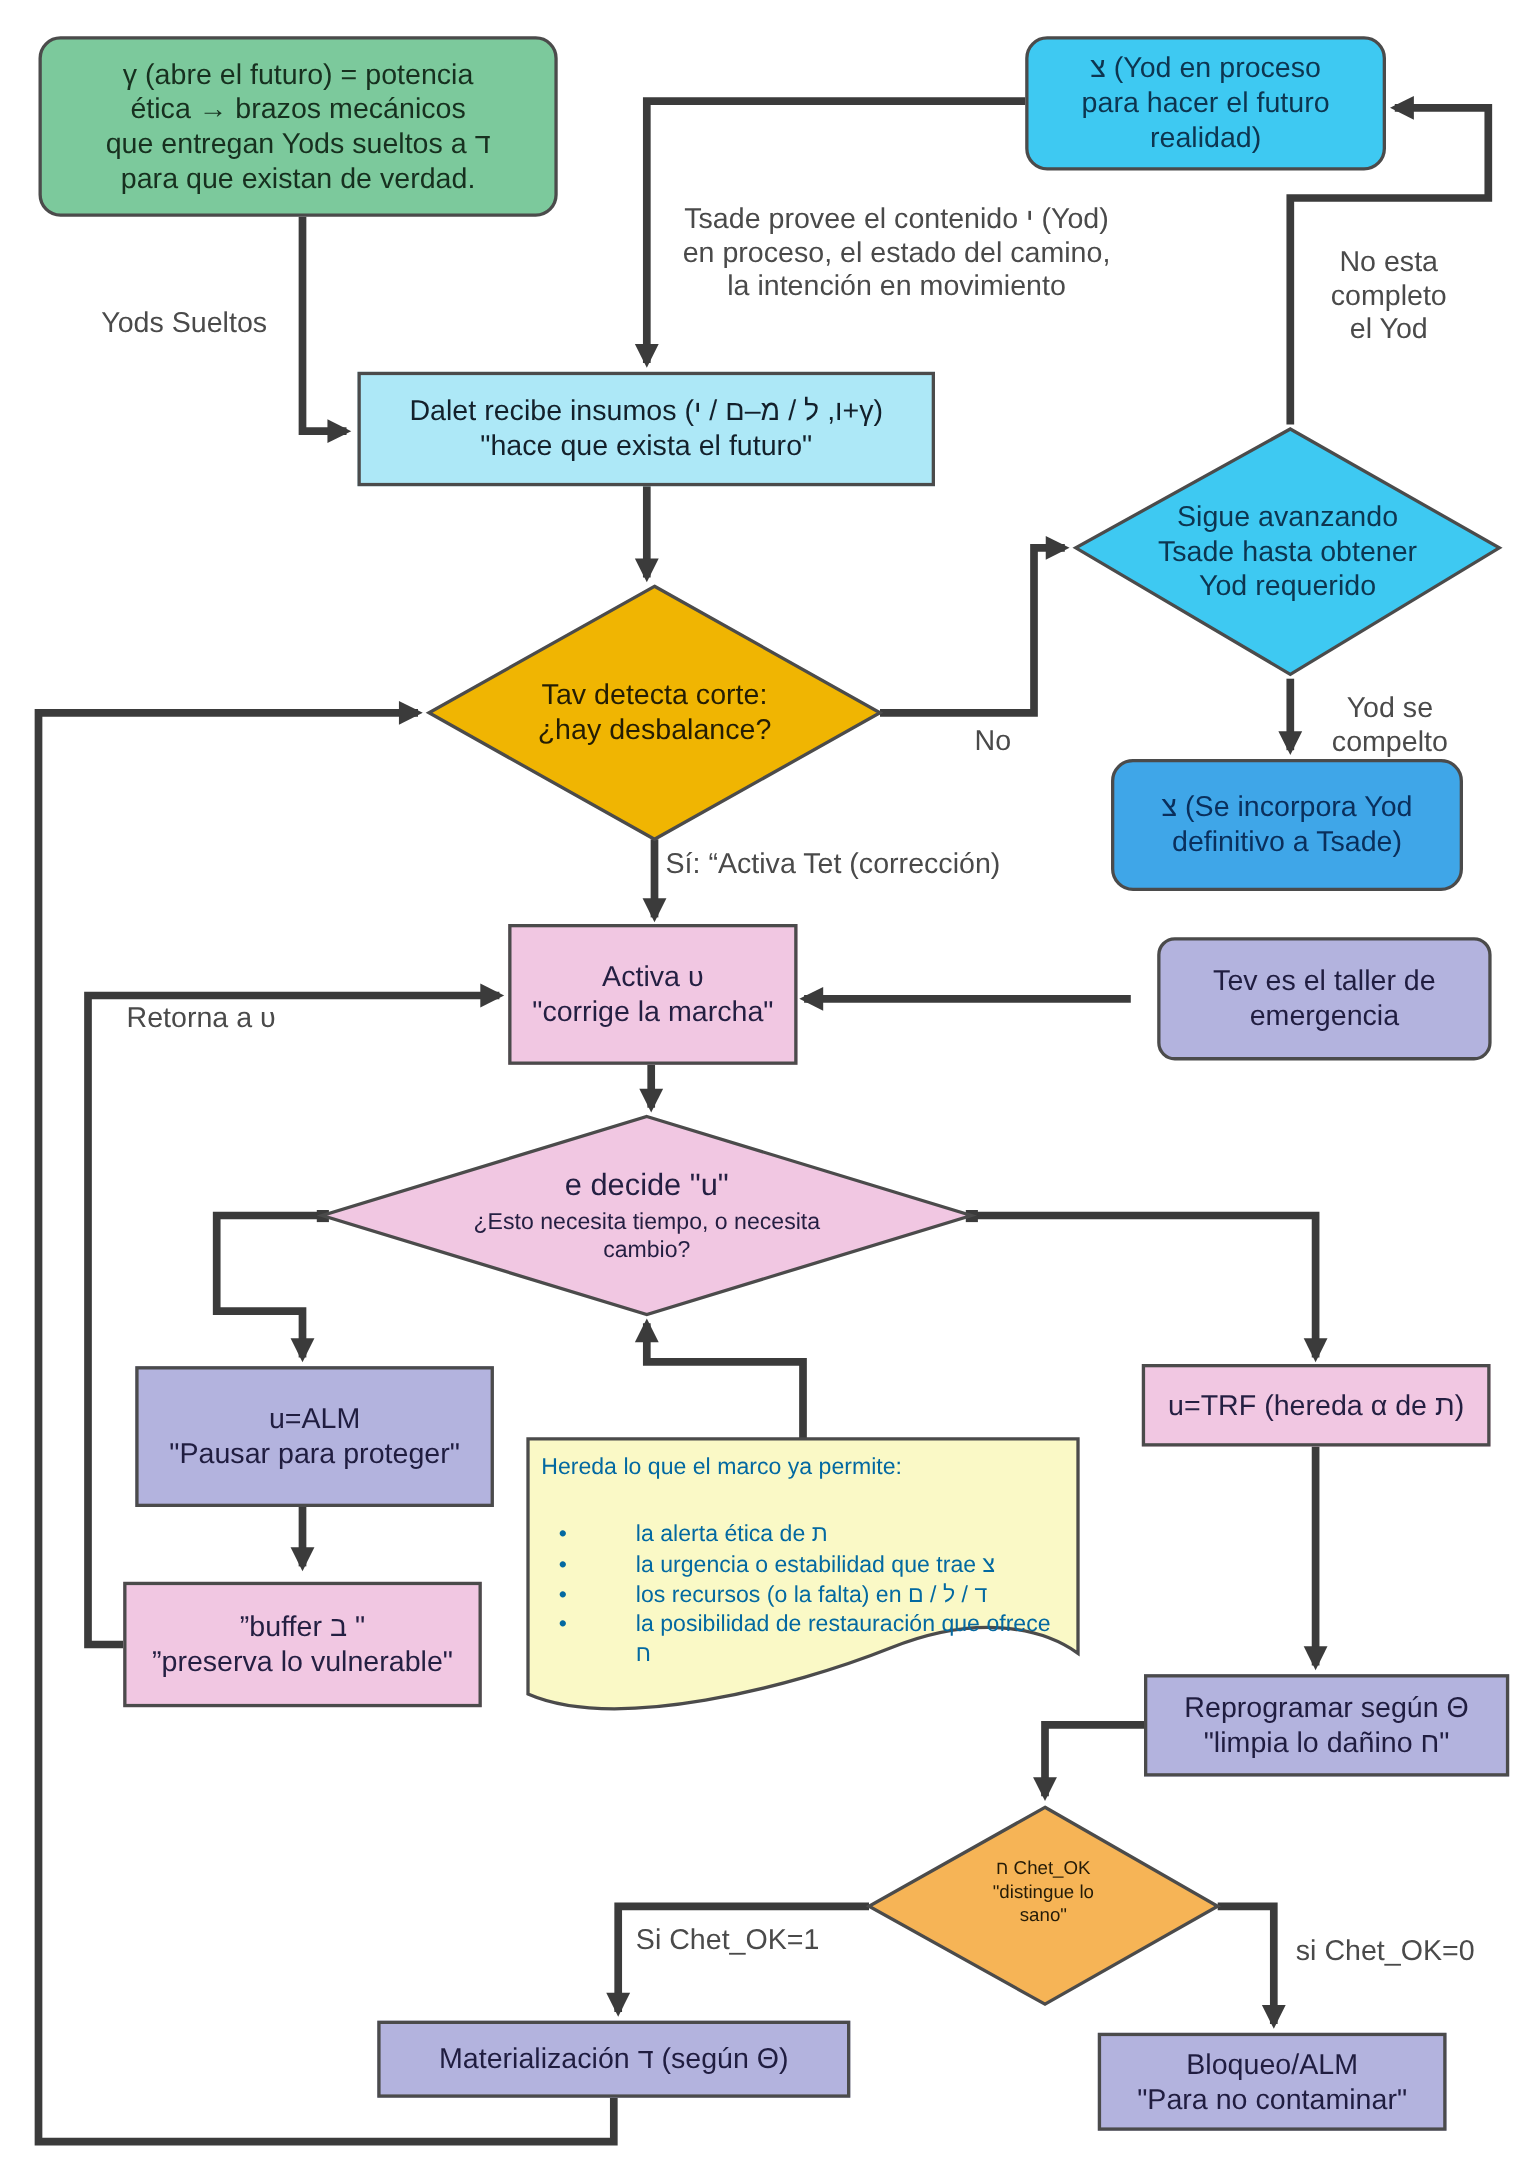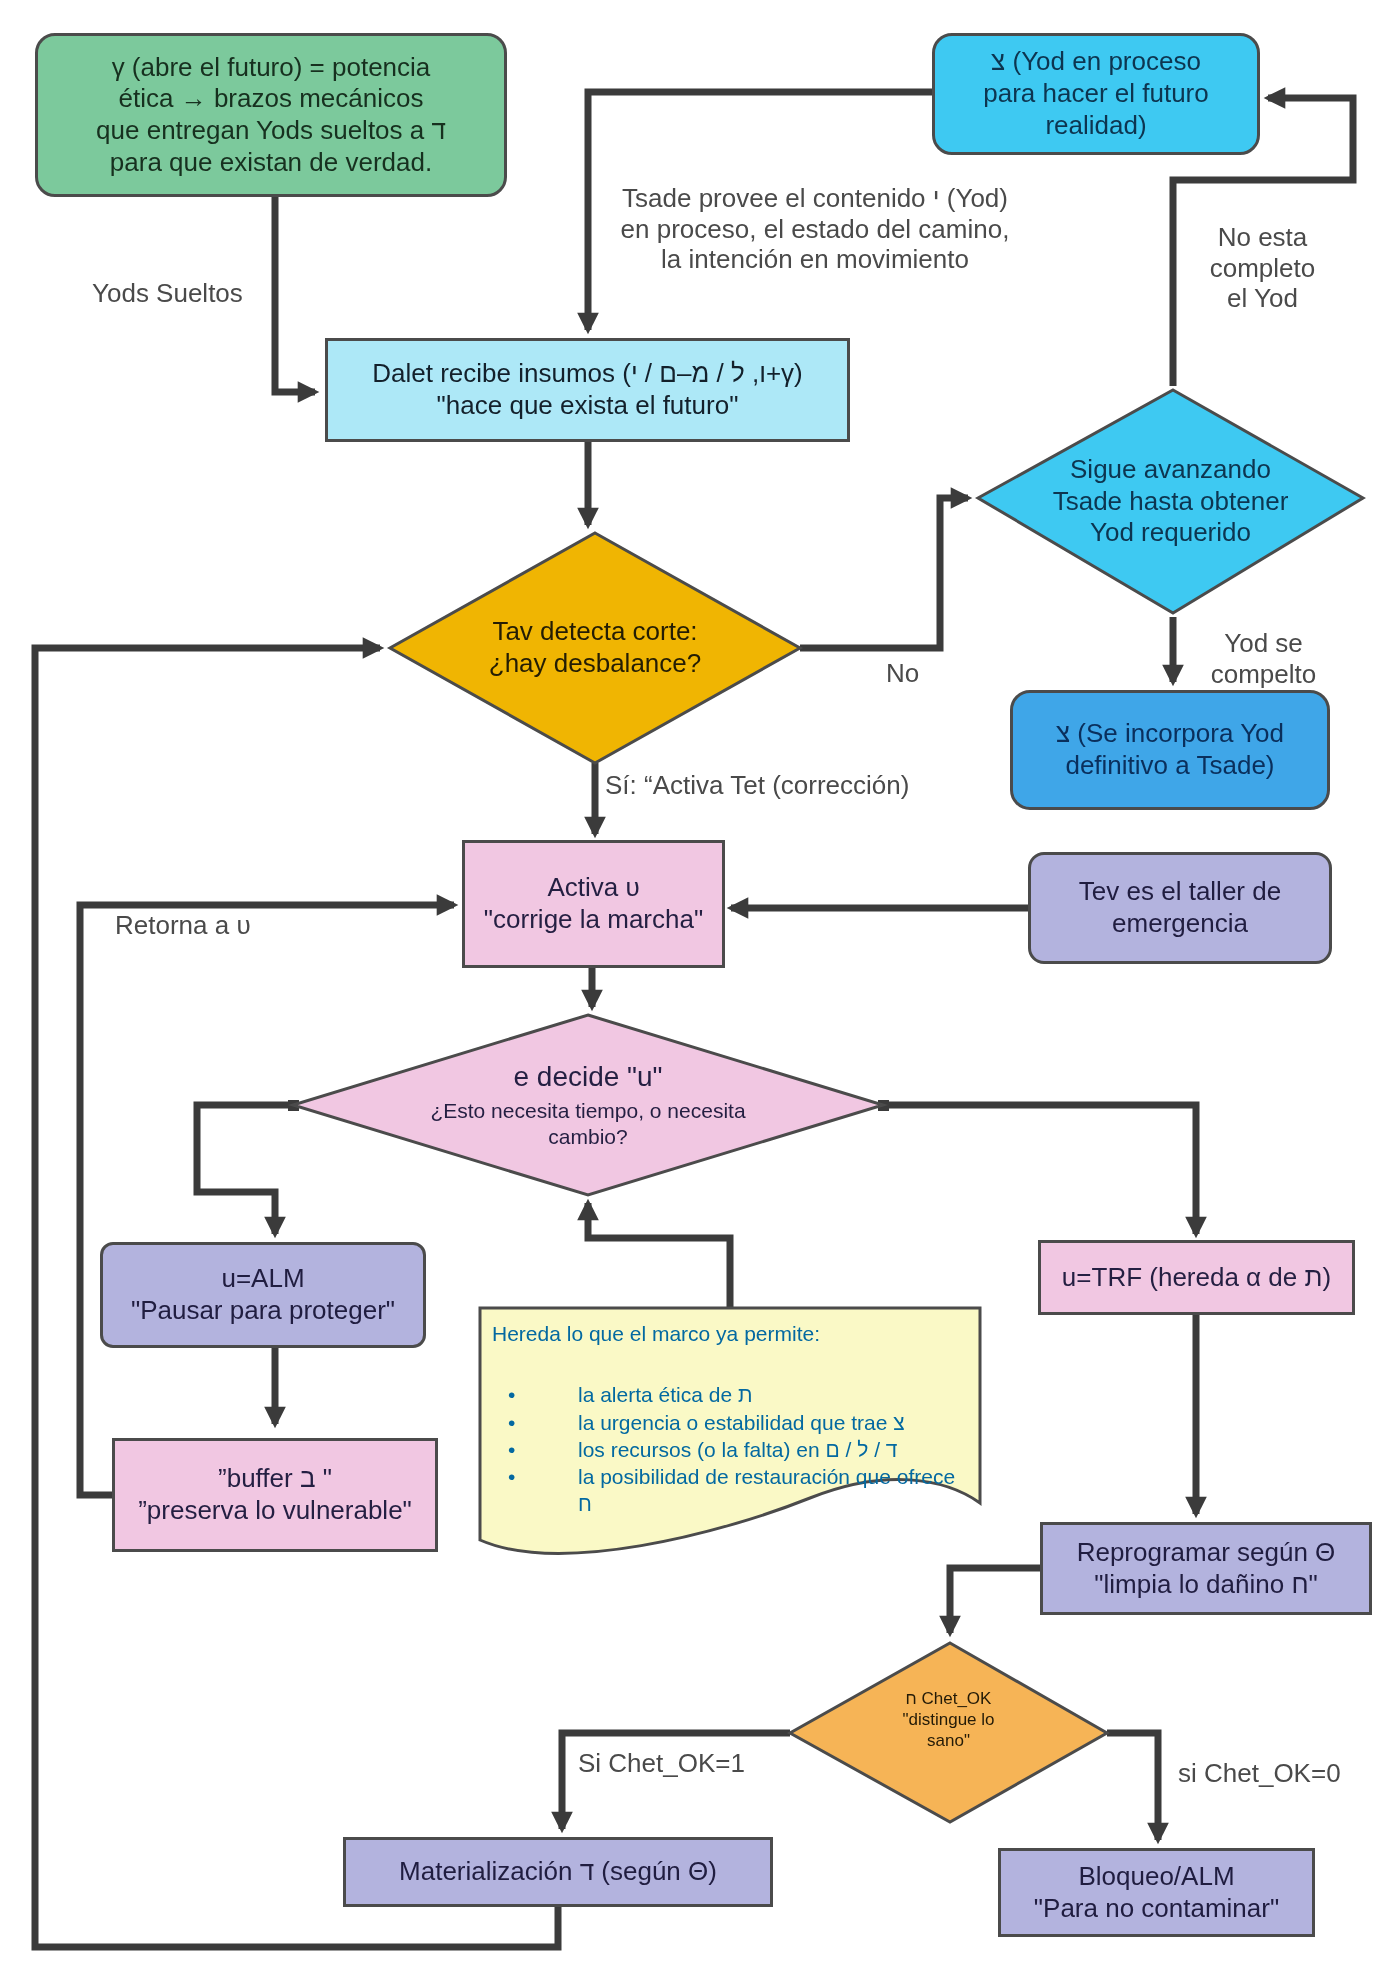--- a/index.html
+++ b/index.html
@@ -8,21 +8,21 @@
     font-family:"Liberation Sans", sans-serif;overflow:hidden;
   }
   .layer{position:absolute;left:0;top:0;width:1389px;height:1965px;}
   .t{unicode-bidi:bidi-override;direction:ltr;white-space:pre-line;}
   .node{
     position:absolute;display:flex;align-items:center;justify-content:center;
     text-align:center;border:3px solid #4b4b4b;box-sizing:border-box;
     font-size:26px;line-height:1.22;color:#1f1f1f;z-index:2;
   }
   .pill{border-radius:20px;}
-  .soft{border-radius:16px;}
+  .soft{border-radius:16px;margin-left:24px;}
   .green{background:#7cc99c;color:#17301f;}
   .cyan{background:#3ec9f2;color:#0d3550;}
   .palecyan{background:#ade8f7;color:#13202b;}
   .blue{background:#3fa6e8;color:#0a2f5c;}
   .pink{background:#f1c7e2;color:#241f42;}
   .lavender{background:#b3b3de;color:#201d40;}
   .ov{
     position:absolute;display:flex;flex-direction:column;align-items:center;
     justify-content:center;text-align:center;z-index:2;font-size:26px;line-height:1.22;
   }
@@ -110,21 +110,21 @@
 
   <div class="node pill blue t" style="left:1010px;top:690px;width:320px;height:120px;">צ (Se incorpora Yod
 definitivo a Tsade)</div>
 
   <div class="node pink t" style="left:462px;top:840px;width:263px;height:128px;">Activa υ
 "corrige la marcha"</div>
 
   <div class="node soft lavender t" style="left:1028px;top:852px;width:304px;height:112px;">Tev es el taller de
 emergencia</div>
 
-  <div class="node lavender t" style="left:100px;top:1242px;width:326px;height:106px;border-radius:13px;">u=ALM
+  <div class="node lavender t" style="left:123px;top:1242px;width:326px;height:128px;">u=ALM
 "Pausar para proteger"</div>
 
   <div class="node pink t" style="left:112px;top:1438px;width:326px;height:114px;">”buffer ב "
 ”preserva lo vulnerable"</div>
 
   <div class="node pink t" style="left:1038px;top:1240px;width:317px;height:75px;">u=TRF (hereda α de ת)</div>
 
   <div class="node lavender t" style="left:1040px;top:1522px;width:332px;height:93px;">Reprogramar según Θ
 "limpia lo dañino ח"</div>
 

